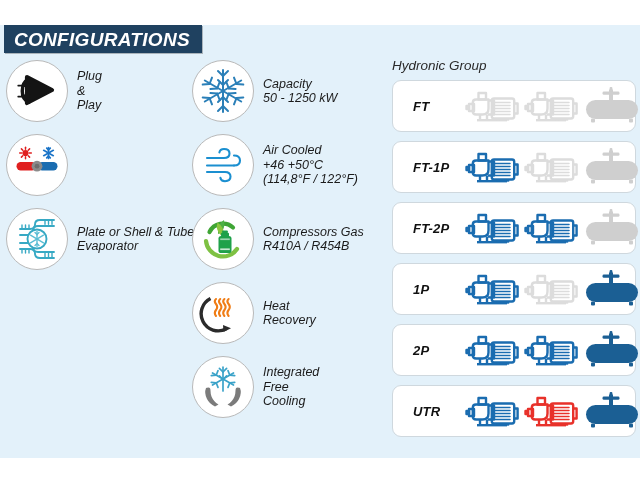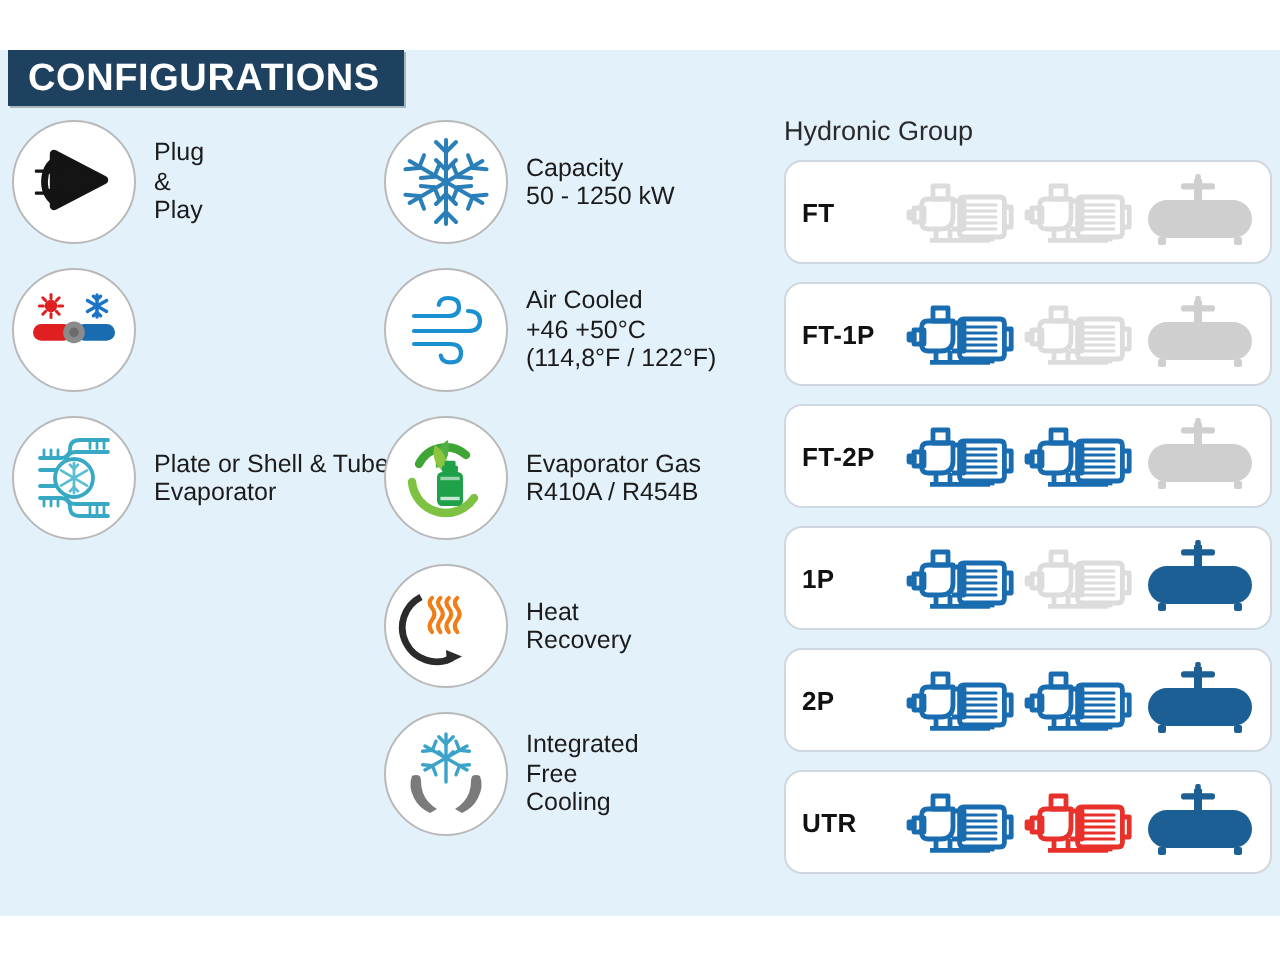--- a/index.html
+++ b/index.html
@@ -2,21 +2,21 @@
 <html><head>
 <meta charset="utf-8">
 <style>
   html,body{margin:0;padding:0;}
   body{
     width:640px;height:480px;
     background:#ffffff;
     font-family:"Liberation Sans", sans-serif;
     overflow:hidden;
   }
-  #root{position:relative;width:640px;height:480px;}
+  #root{position:relative;width:640px;height:480px;font-style:italic;}
 
   .panel{
     position:absolute;
     left:0;top:25px;
     width:640px;height:433px;
     background:#e3f1fa;
   }
 
   
   .hdr{
@@ -79,21 +79,21 @@
     height:52px;
     margin-bottom:9px;
     background:#ffffff;
     border:1px solid #cfd8de;
     border-radius:9px;
     display:flex;align-items:center;
     box-sizing:border-box;
   }
   .hrow-label{
     flex:0 0 52px;
-    padding-left:8px;
+    padding-left:20px;
     font-size:13px;
     font-weight:bold;
     color:#111111;
     letter-spacing:.2px;
   }
   .hrow-icons{
     flex:1 1 auto;
     display:flex;align-items:center;
     justify-content:flex-start;
     gap:3px;
@@ -278,21 +278,21 @@
       <path d="M23 21.5 q-6 -6 -3.5 -13 q6 4 6.5 12 z" fill="#8cc63f"></path>
       <g>
         <rect x="20.5" y="22" width="13" height="17" rx="2.6" fill="#1fa14a"></rect>
         <rect x="23" y="18.8" width="8" height="3.6" rx="1" fill="#1fa14a"></rect>
         <rect x="24.2" y="16.4" width="5.6" height="2.8" rx=".8" fill="#1fa14a"></rect>
         <rect x="22.2" y="34.4" width="9.6" height="1.7" fill="#ffffff" opacity=".75"></rect>
         <rect x="22.2" y="24.4" width="9.6" height="1.7" fill="#ffffff" opacity=".55"></rect>
       </g>
     </svg>
         </div>
-        <div class="ftext">Evaporator Gas
+        <div class="ftext">Compressors Gas
 R410A / R454B</div>
       </div>
       <div class="feat">
         <div class="badge">
     <svg width="50" height="50" viewBox="0 0 50 50">
       <g stroke="#f07d16" stroke-width="2.1" fill="none" stroke-linecap="round">
         <path d="M18 28 q-2.4 -3 0 -6 t0 -6 t0 -5"></path>
         <path d="M22.2 28 q-2.4 -3 0 -6 t0 -6 t0 -5"></path>
         <path d="M26.4 28 q-2.4 -3 0 -6 t0 -6 t0 -5"></path>
         <path d="M30.6 28 q-2.4 -3 0 -6 t0 -6 t0 -5"></path>

